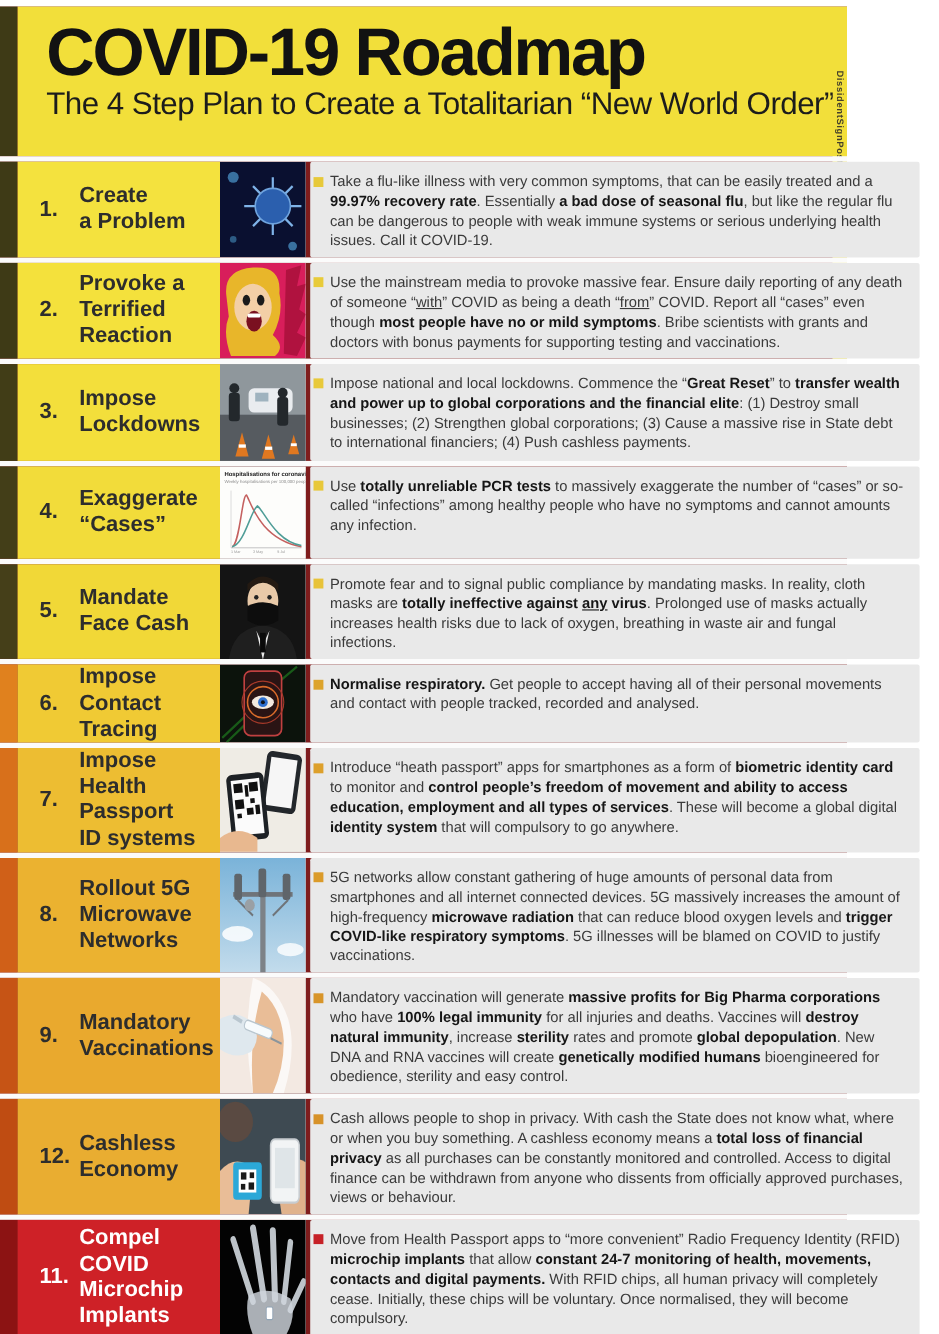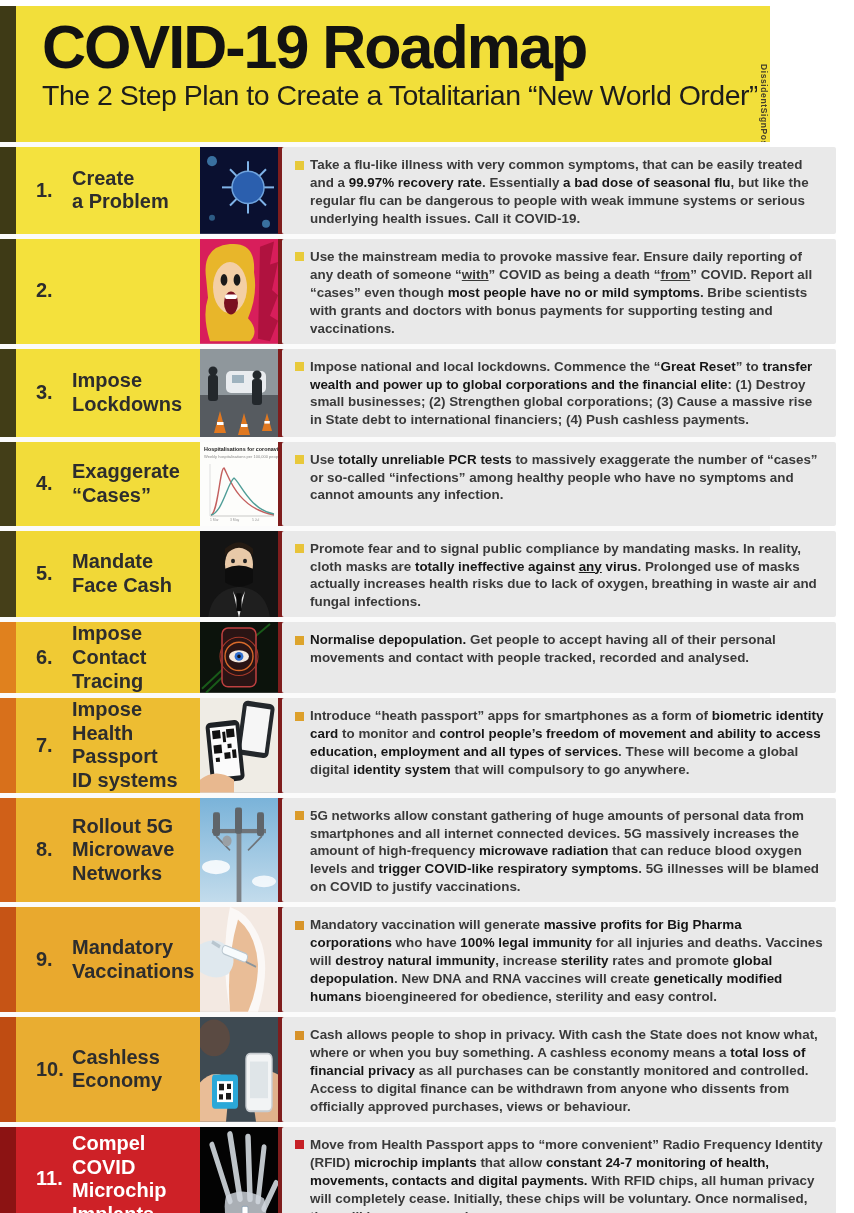--- a/index.html
+++ b/index.html
@@ -21,37 +21,37 @@
   .gap{height:5px;background:#fbfbfb;}
   .row{display:flex;align-items:stretch;}
   .edge{width:16px;flex:0 0 16px;}
   .label{flex:0 0 184px;display:flex;align-items:center;padding-left:20px;box-sizing:border-box;
          font-size:20px;font-weight:bold;line-height:1.18;color:#2d2d2d;}
   .num{flex:0 0 36px;}
   .ltext{white-space:pre-line;}
   .thumb{flex:0 0 78px;position:relative;overflow:hidden;background:#ccc;}
   .thumb svg{display:block;width:100%;height:100%;}
   .panel{flex:0 0 554px;margin-left:4px;background:#e9e9e9;border-radius:2px;
-         padding:9px 12px 6px 13px;box-sizing:border-box;font-weight:bold;}
+         padding:9px 12px 6px 3px;box-sizing:border-box;}
   .desc{font-size:13.4px;line-height:1.34;color:#3a3a3a;text-indent:-15px;padding-left:15px;}
   .desc b{color:#161616;}
   .desc .u{text-decoration:underline;}
   .bullet{display:inline-block;width:9px;height:9px;margin-right:6px;position:relative;top:0.5px;}
 </style>
 </head>
 <body>
 
 <div class="page">
   <div class="topgap"></div>
 
   <div class="header">
     <div class="edge"></div>
     <div class="hbody">
       <div class="title">COVID-19 Roadmap</div>
-      <div class="subtitle">The 2 Step Plan to Create a Totalitarian “New World Order”</div>
+      <div class="subtitle">The 4 Step Plan to Create a Totalitarian “New World Order”</div>
     </div>
   </div>
   <div class="rightstrip"></div>
   <div class="credit">DissidentSignPosts.org</div>
 
   <div class="rows" id="rows">
       <div class="gap"></div>
       <div class="row" style="min-height: 86px;">
     <div class="edge" style="background: rgb(62, 58, 22);"></div>
     <div class="label" style="background: rgb(244, 226, 62); color: rgb(45, 45, 45);">
@@ -82,20 +82,23 @@
     <div class="panel">
       <div class="desc"><span class="bullet" style="background: rgb(231, 201, 58);"></span><span>Take a flu-like illness with very common symptoms, that can be easily treated and a </span><b>99.97% recovery rate</b><span>. Essentially </span><b>a bad dose of seasonal flu</b><span>, but like the regular flu can be dangerous to people with weak immune systems or serious underlying health issues. Call it COVID-19.</span></div>
     </div>
 
   </div>
       <div class="gap"></div>
       <div class="row" style="min-height: 80px;">
     <div class="edge" style="background: rgb(62, 58, 22);"></div>
     <div class="label" style="background: rgb(244, 225, 60); color: rgb(45, 45, 45);">
       <span class="num">2.</span>
+      <span class="ltext">Provoke a
+Terrified
+Reaction</span>
     </div>
     <div class="thumb">
           <svg viewBox="0 0 78 82" preserveAspectRatio="none">
             <rect width="78" height="82" fill="#d81e5b"></rect>
             <path d="M60 6 L74 2 L70 20 L78 18 L72 40 L78 44 L70 60 L78 64 L70 80 L58 78 Z" fill="#b0123f"></path>
             <path d="M6 30 Q2 6 30 4 Q56 2 54 26 Q58 44 48 62 Q60 72 50 80 L10 80 Q2 60 8 46 Z" fill="#e8b62a"></path>
             <ellipse cx="30" cy="38" rx="17" ry="20" fill="#f3cfa6"></ellipse>
             <ellipse cx="24" cy="32" rx="3.4" ry="4.6" fill="#1a1a1a"></ellipse>
             <ellipse cx="37" cy="32" rx="3.4" ry="4.6" fill="#1a1a1a"></ellipse>
             <ellipse cx="31" cy="50" rx="7" ry="9" fill="#7a1020"></ellipse>
@@ -215,21 +218,21 @@
             </g>
             <rect x="22" y="6" width="34" height="58" rx="6" fill="#2a1414" stroke="#c04040" stroke-width="1.5"></rect>
             <circle cx="39" cy="34" r="14" fill="none" stroke="#d86a2a" stroke-width="1.4"></circle>
             <circle cx="39" cy="34" r="19" fill="none" stroke="#a83a2a" stroke-width="1"></circle>
             <ellipse cx="39" cy="34" rx="10" ry="6" fill="#f3e9df"></ellipse>
             <circle cx="39" cy="34" r="4.4" fill="#2f6fd0"></circle>
             <circle cx="39" cy="34" r="1.8" fill="#10131c"></circle>
           </svg>
         </div>
     <div class="panel">
-      <div class="desc"><span class="bullet" style="background: rgb(221, 164, 44);"></span><b>Normalise depopulation.</b><span> Get people to accept having all of their personal movements and contact with people tracked, recorded and analysed.</span></div>
+      <div class="desc"><span class="bullet" style="background: rgb(221, 164, 44);"></span><b>Normalise respiratory.</b><span> Get people to accept having all of their personal movements and contact with people tracked, recorded and analysed.</span></div>
     </div>
 
   </div>
       <div class="gap"></div>
       <div class="row" style="min-height: 90px;">
     <div class="edge" style="background: rgb(216, 112, 27);"></div>
     <div class="label" style="background: rgb(237, 189, 50); color: rgb(45, 45, 45);">
       <span class="num">7.</span>
       <span class="ltext">Impose Health
 Passport
@@ -324,21 +327,21 @@
         </div>
     <div class="panel">
       <div class="desc"><span class="bullet" style="background: rgb(216, 149, 42);"></span><span>Mandatory vaccination will generate </span><b>massive profits for Big Pharma corporations</b><span> who have </span><b>100% legal immunity</b><span> for all injuries and deaths. Vaccines will </span><b>destroy natural immunity</b><span>, increase </span><b>sterility</b><span> rates and promote </span><b>global depopulation</b><span>. New DNA and RNA vaccines will create </span><b>genetically modified humans</b><span> bioengineered for obedience, sterility and easy control.</span></div>
     </div>
 
   </div>
       <div class="gap"></div>
       <div class="row" style="min-height: 78px;">
     <div class="edge" style="background: rgb(191, 76, 18);"></div>
     <div class="label" style="background: rgb(233, 173, 49); color: rgb(45, 45, 45);">
-      <span class="num">10.</span>
+      <span class="num">12.</span>
       <span class="ltext">Cashless
 Economy</span>
     </div>
     <div class="thumb">
           <svg viewBox="0 0 78 80" preserveAspectRatio="none">
             <rect width="78" height="80" fill="#3e4a52"></rect>
             <ellipse cx="14" cy="16" rx="16" ry="14" fill="#5a4a42"></ellipse>
             <path d="M0 50 Q14 38 30 48 L26 80 L0 80 Z" fill="#e9bd97"></path>
             <path d="M78 44 Q60 36 50 48 L56 80 L78 80 Z" fill="#e0b28c"></path>
             <rect x="12" y="44" width="26" height="26" rx="3" fill="#2ba8d8"></rect>

